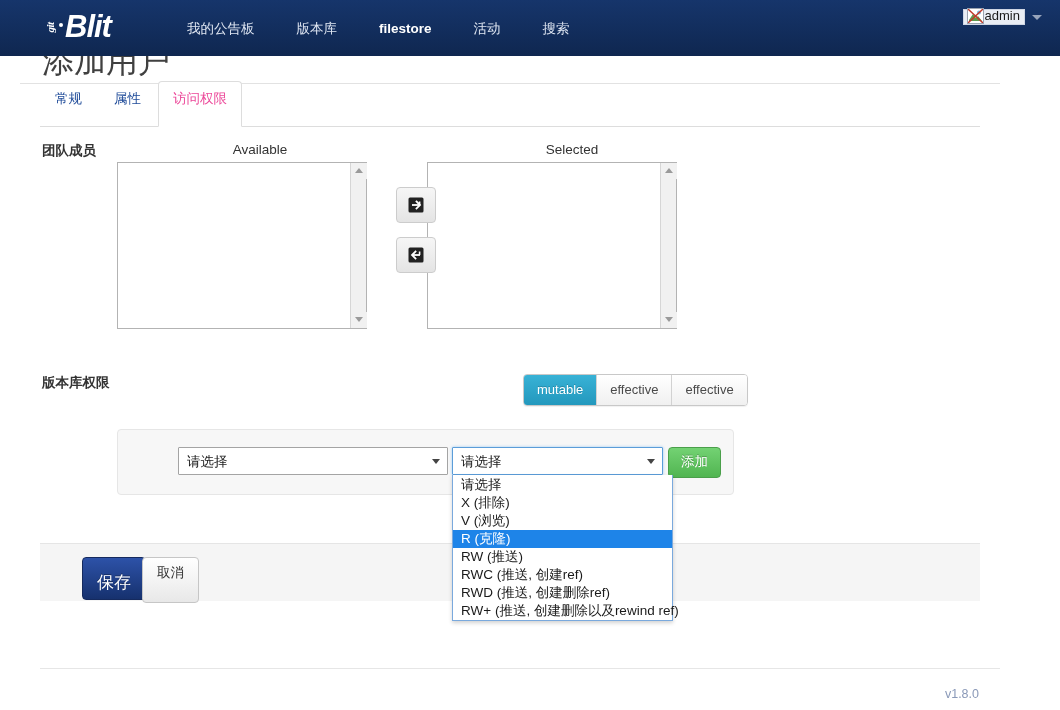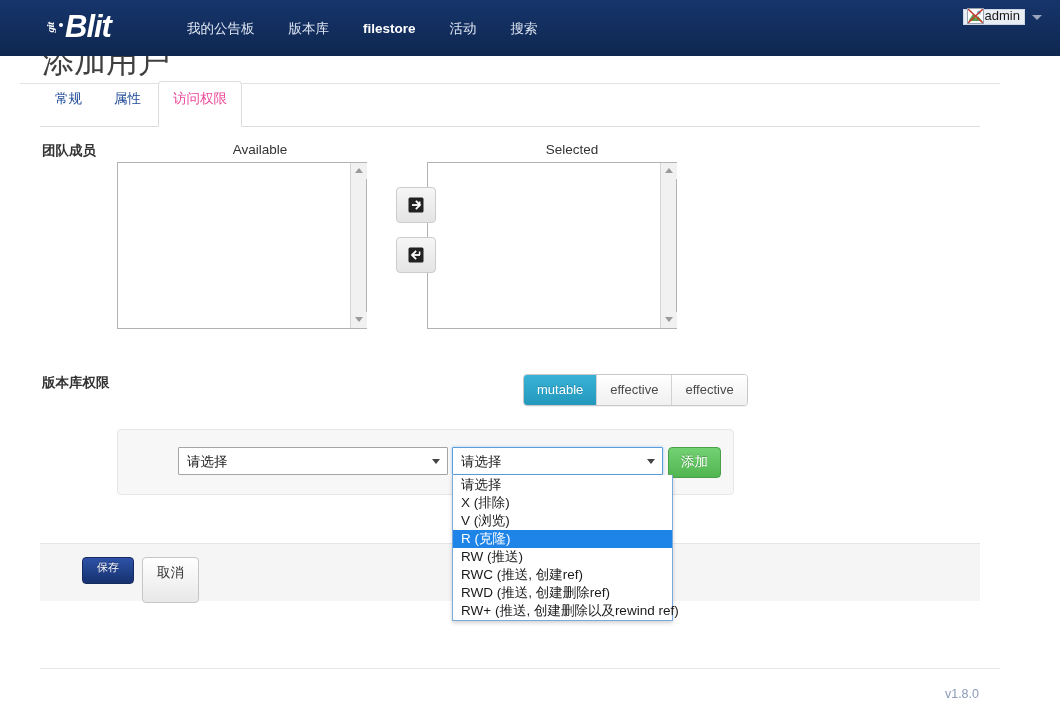--- a/index.html
+++ b/index.html
@@ -72,21 +72,21 @@
     letter-spacing: -1px;
     color: #ffffff;
   }
   .nav-links {
     position: absolute;
     left: 172px;
     top: 0;
     height: 56px;
     display: flex;
     align-items: center;
-    gap: 4px;
+    gap: 12px;
     list-style: none;
     margin: 0; padding: 0;
   }
   .nav-links li a {
     display: block;
     padding: 6px 15px;
     color: #dfe6f2;
     text-decoration: none;
     font-size: 13.5px;
     line-height: 19px;
@@ -395,22 +395,22 @@
     width: 940px;
     height: 58px;
     background: #f5f5f5;
     border-top: 1px solid #e5e5e5;
     padding: 14px 20px;
   }
   .btn-save {
     position: absolute;
     top: 473px;
     left: 62px;
-    padding: 0 14px 7px 14px;
-    font-size: 11px;
+    padding: 16px 14px 7px 14px;
+    font-size: 17px;
     line-height: 18px;
     color: #ffffff;
     text-shadow: 0 -1px 0 rgba(0,0,0,.35);
     background: #1f3f87;
     background: linear-gradient(to bottom, #2d52a8 0%, #16316e 100%);
     border: 1px solid #152a5e;
     border-radius: 4px;
     cursor: pointer;
     font-family: Liberation Serif, serif;
   }

